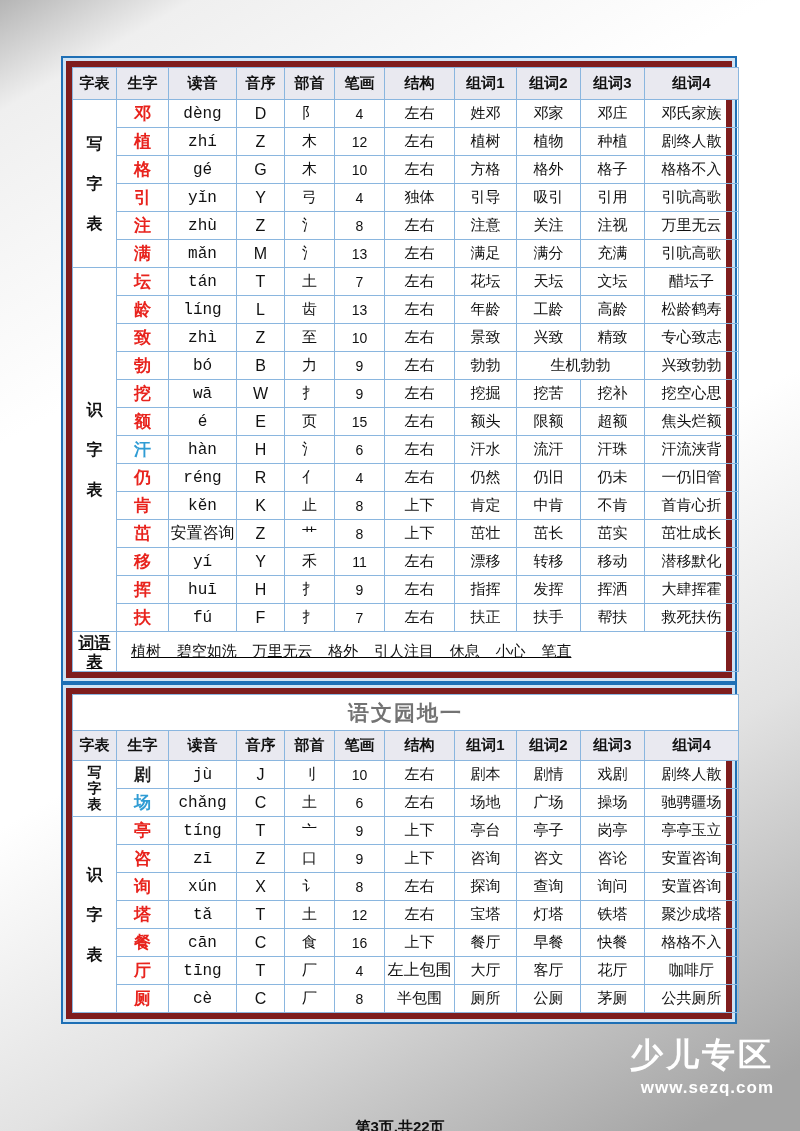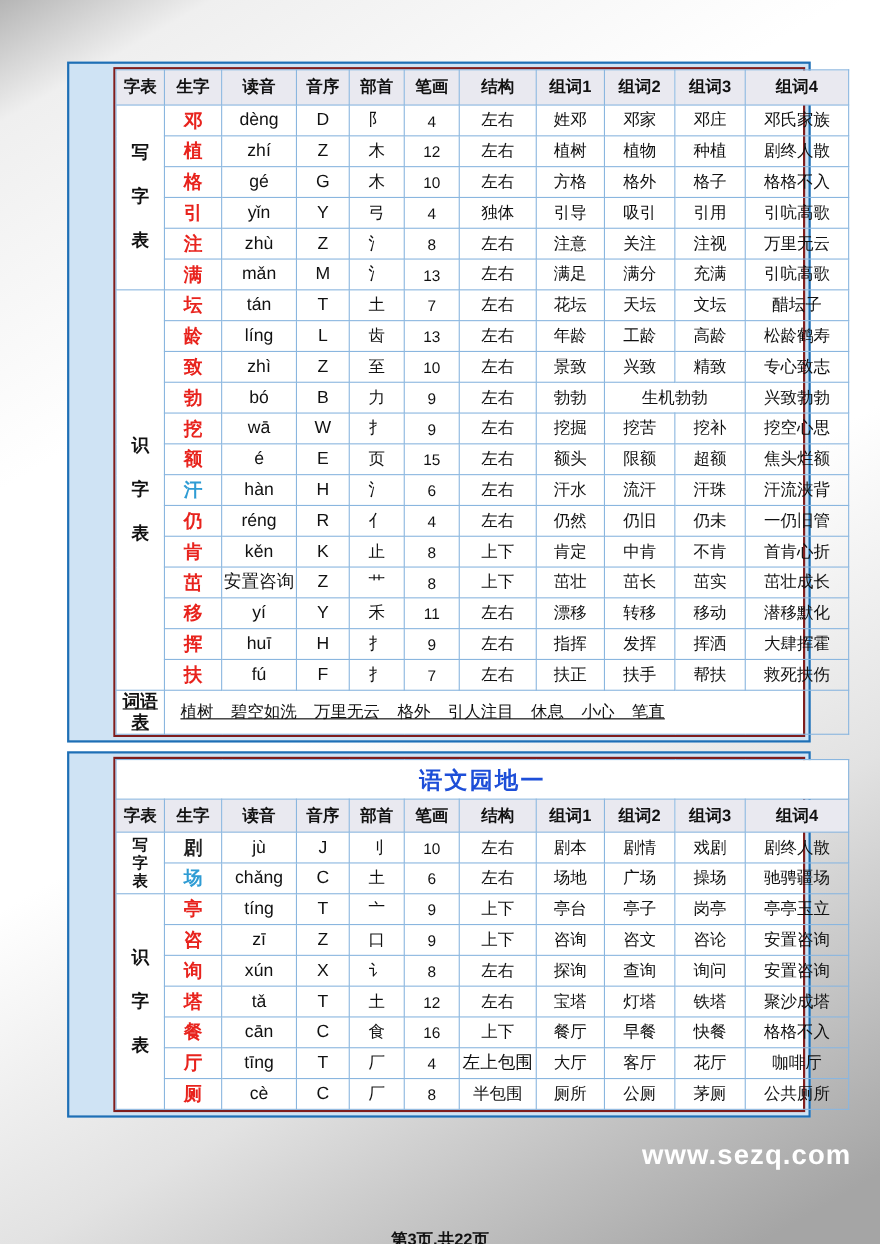--- a/index.html
+++ b/index.html
@@ -6,41 +6,41 @@
   body { width:800px; height:1131px; font-family:"Liberation Sans", sans-serif; }
   .sheet{
     position:relative; width:800px; height:1131px; overflow:hidden;
     background:linear-gradient(150deg,#b5b5b5 0%,#efefef 7%,#ffffff 28%,#ffffff 52%,#e2e2e2 72%,#a5a5a5 96%);
   }
   
   .tbl-frame{
     position:absolute; left:61px; width:676px;
     border:2px solid #1e6fb5; background:#cfe3f4; padding:3px;
   }
-  .tbl-frame-inner{ border:2px solid #7f1d1d; background:#ffffff;margin-left:37px; }
+  .tbl-frame-inner{ border:6px solid #7f1d1d; background:#ffffff; }
   #frame1{ top:56px; }
   #frame2{ top:683px; }
 
   table{ width:100%; border-collapse:collapse; table-layout:fixed; }
   th, td{ border:1px solid #8ab6df; text-align:center; vertical-align:middle; overflow:hidden; }
 
   thead tr.head-row{ height:32px; }
   #frame2 thead tr.head-row{ height:30px; }
   thead th{ background:#e9e9f0; color:#111; font-size:15px; font-weight:bold; font-family:"Liberation Sans",sans-serif; }
   tr.title-row{ height:36px; }
-  tr.title-row th{ background:#ffffff; color:#1d4ed8; font-size:21px; font-weight:bold; letter-spacing:2px; }
+  tr.title-row th{ background:#ffffff; color:#737373; font-size:21px; font-weight:bold; letter-spacing:2px; }
 
   tbody tr{ height:28px; }
   tr.words-row{ height:40px;text-decoration:underline; }
 
   .c-char{ font-family:"DejaVu Serif", serif; font-size:17px; font-weight:600; }
   .red{ color:#e8231d; }
   .blue{ color:#2f9cd4; }
   .black{ color:#222222; }
-  .c-pinyin{ font-family:Liberation Sans, sans-serif; font-size:16px; color:#111; }
+  .c-pinyin{ font-family:Liberation Mono, monospace; font-size:16px; color:#111; }
   .c-initial{ font-size:16px; color:#111; }
   .c-radical{ font-family:"DejaVu Serif", serif; font-size:15px; color:#111; }
   .c-strokes{ font-size:14px; color:#111; }
   .c-structure, .c-word{ font-family:"DejaVu Serif", serif; font-size:15px; color:#111; }
   .c-structure.sm{ font-size:16px; }
 
   td.label-cell{ background:#ffffff; }
   .vlabel{ display:flex; flex-direction:column; align-items:center; justify-content:center; color:#111; font-weight:bold; }
   .vlabel span{ display:block; font-size:16px; line-height:16px; }
   .vlabel.loose{ gap:24px; }
@@ -50,21 +50,21 @@
   td.c-words{ text-align:left; padding-left:14px; word-spacing:11px; font-family:"DejaVu Serif", serif; font-size:15px; color:#111; }
 
   .page-footer{
     position:absolute; top:1082px; left:0; width:800px; text-align:center;
     font-size:15px; font-weight:600; color:#111;margin-top:36px;
   }
   .watermark{
     position:absolute; top:1036px; right:26px; text-align:right; color:#ffffff; font-weight:bold;
   }
   .watermark .wm1{ font-size:33px; letter-spacing:3px; line-height:38px; }
-  .watermark .wm2{ font-size:25px; letter-spacing:1px; line-height:28px;text-align:center; }
+  .watermark .wm2{ font-size:17px; letter-spacing:1px; line-height:28px; }
 </style>
 </head>
 <body>
 
 <div class="sheet">
 
   <div class="tbl-frame" id="frame1">
     <div class="tbl-frame-inner">
       <table>
         <colgroup>
@@ -506,16 +506,17 @@
               <td class="c-word">公共厕所</td>
             </tr>
           </tbody>
       </table>
     </div>
   </div>
 
   <div class="page-footer">第3页,共22页</div>
 
   <div class="watermark">
+    <div class="wm1">少儿专区</div>
     <div class="wm2">www.sezq.com</div>
   </div>
 
 </div>
 
 </body></html>

